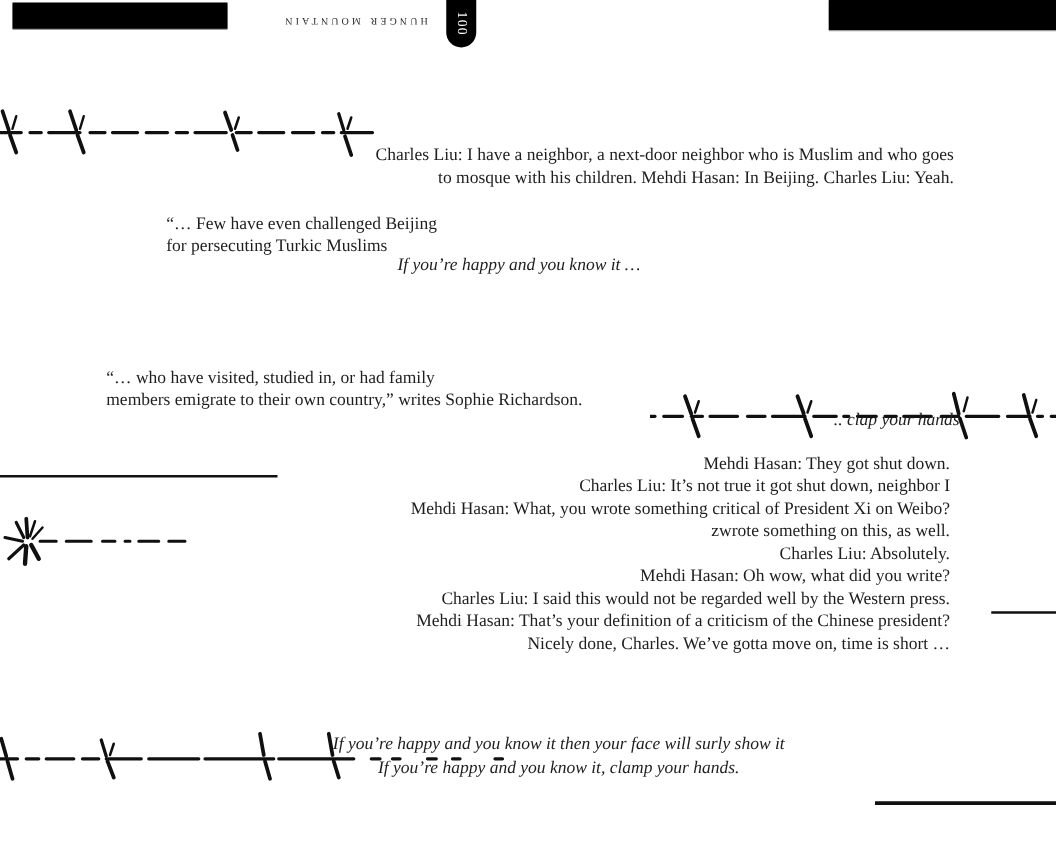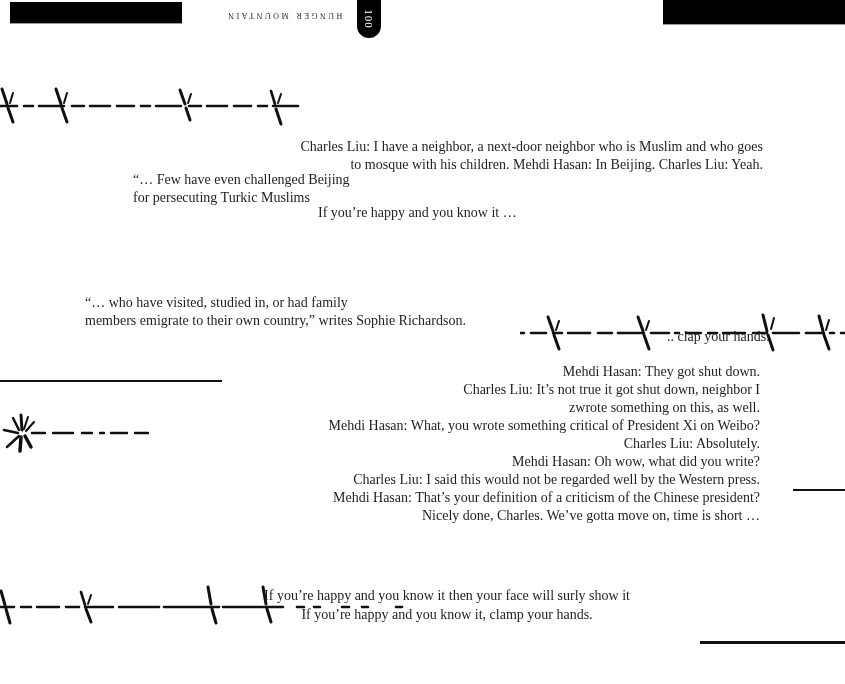--- a/index.html
+++ b/index.html
@@ -27,21 +27,21 @@
     position:absolute; left:0; top:0; width:24px; height:38px;
     display:flex; align-items:center; justify-content:center;
     color:#fff; font-size:11px; letter-spacing:1px;
     transform:rotate(90deg);
   }
   
   .txt { position:absolute; font-size:14px; line-height:18px; z-index:2; }
   .txt div { white-space:nowrap; }
   .al-right  { text-align:right; }
   .al-center { text-align:center; }
-  .italic { }
+  .italic { font-style:italic; }
   .song-overlay { z-index:3;padding-left:22px; }
   
   .wire { position:absolute; z-index:1; }
   .wire path { stroke:#101010; stroke-linecap:round; fill:none; }
   .rule { position:absolute; background:#111; z-index:1; }
   .rule-left         { left:0;    top:380px; width:222px; height:2px; }
   .rule-right-small  { left:793px; top:489px; width:52px;  height:2px; }
   .rule-bottom-right { left:700px; top:641px; width:145px; height:3px; }
 </style>
 </head>
@@ -134,21 +134,21 @@
     <g transform="translate(267,22)">
         <path d="M-1,-3 L-4,-20" stroke-width="3"></path>
         <path d="M0,2 L4,15" stroke-width="3"></path>
       </g>
   </svg>
 
   <div class="rule rule-left"></div>
   <div class="rule rule-right-small"></div>
   <div class="rule rule-bottom-right"></div>
 
-  <div class="txt al-right" style="right:82px; top:116px; width:540px;margin-top:22px;">
+  <div class="txt al-right" style="right:82px; top:116px; width:540px;">
     <div>Charles Liu: I have a neighbor, a next-door neighbor who is Muslim and who goes</div>
     <div>to mosque with his children. Mehdi Hasan: In Beijing. Charles Liu: Yeah.</div>
   </div>
 
   <div class="txt" style="left:85px; top:171px;margin-left:48px;">
     <div>“… Few have even challenged Beijing</div>
     <div>for persecuting Turkic Muslims</div>
   </div>
 
   <div class="txt italic" style="left:318px; top:204px;">If you’re happy and you know it …</div>
@@ -157,22 +157,22 @@
   <div class="txt" style="left:85px; top:294px;">
     <div>“… who have visited, studied in, or had family</div>
     <div>members emigrate to their own country,” writes Sophie Richardson.</div>
   </div>
 
   <div class="txt italic song-overlay" style="left:645px; top:328px;">.. clap your hands.</div>
 
   <div class="txt al-center" style="left:120px; top:363px; width:640px;text-align:right;">
     <div>Mehdi Hasan: They got shut down.</div>
     <div>Charles Liu: It’s not true it got shut down, neighbor I</div>
+    <div>Mehdi Hasan: What, you wrote something critical of President Xi on Weibo?</div>
     <div>zwrote something on this, as well.</div>
-    <div>Mehdi Hasan: What, you wrote something critical of President Xi on Weibo?</div>
     <div>Charles Liu: Absolutely.</div>
     <div>Mehdi Hasan: Oh wow, what did you write?</div>
     <div>Charles Liu: I said this would not be regarded well by the Western press.</div>
     <div>Mehdi Hasan: That’s your definition of a criticism of the Chinese president?</div>
     <div>Nicely done, Charles. We’ve gotta move on, time is short …</div>
   </div>
 
   <div class="txt al-center italic song-overlay" style="left:105px; top:563px; width:640px; line-height:19px;margin-top:23px;">
     <div>If you’re happy and you know it then your face will surly show it</div>
     <div>If you’re happy and you know it, clamp your hands.</div>

